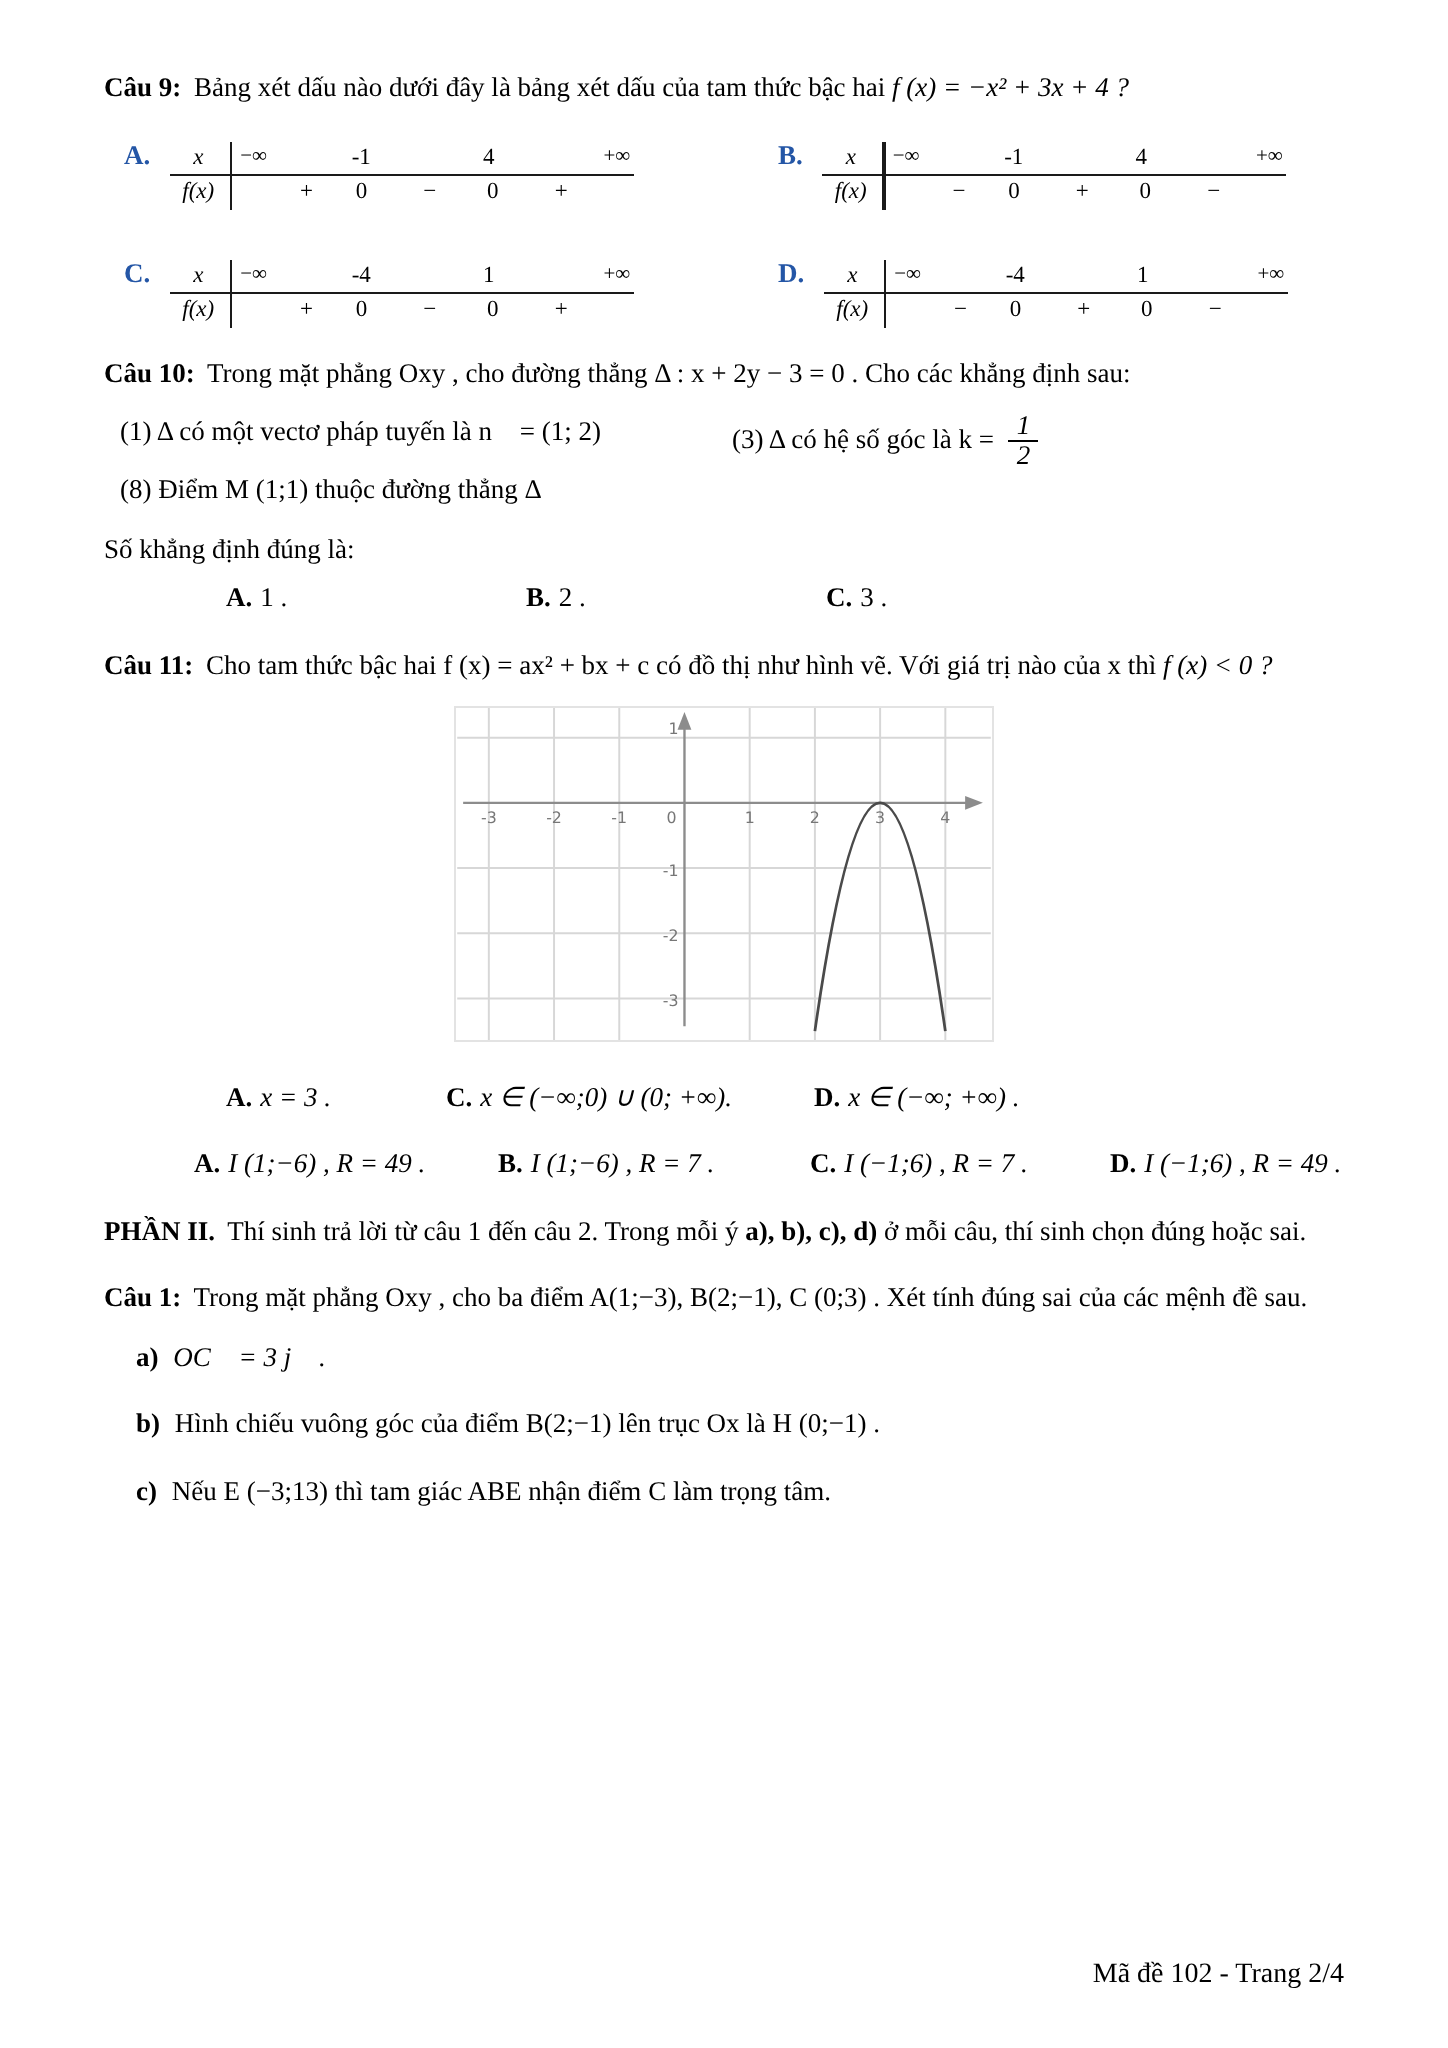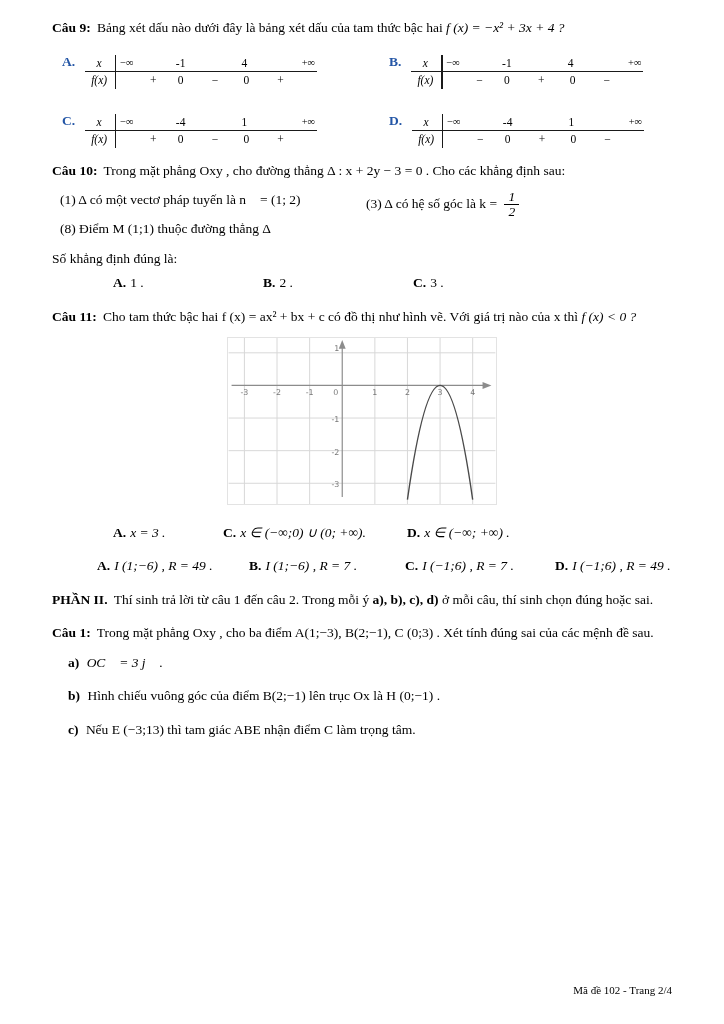--- a/index.html
+++ b/index.html
@@ -1,20 +1,20 @@
 <!DOCTYPE html>
 <html><head>
 <meta charset="utf-8">
 <style>
   * { margin:0; padding:0; box-sizing:border-box; }
   html,body { background:#e8e8e8; }
   body { font-family:"Liberation Serif", serif; color:#000; }
   .page {
     position:relative; width:724px; height:1024px; margin:0 auto;
-    background:#ffffff; padding:18px 52px 0 52px;
+    background:#ffffff; padding:34px 52px 0 52px;
     font-size:13.5px; line-height:1.5; overflow:hidden;
   }
   .question { margin-bottom:13px; }
   .para { margin-bottom:4px; }
   .qlabel { font-weight:bold; margin-right:3px; }
   .math { font-style:italic; }
 
   
   .signtables {
     display:grid; grid-template-columns:1fr 1fr;
@@ -67,21 +67,21 @@
   .axis { stroke:#8c8c8c; stroke-width:1.2; fill:none; }
   .axis-head { fill:#8c8c8c; }
   .curve { stroke:#4a4a4a; stroke-width:1.4; fill:none; }
   .tick { font-family:"DejaVu Sans", sans-serif; font-size:8px; fill:#777; }
 
   
   .tf-items { padding-left:16px; margin-top:10px; }
   .tf-item { margin-bottom:13px; }
   .tf-item b { margin-right:4px; }
 
-  .footer { position:absolute; right:52px; bottom:26px; font-size:11px; }
+  .footer { position:absolute; right:52px; bottom:26px; font-size:14px; }
 </style>
 </head>
 <body>
 
 <div class="page">
 
   <section class="question">
     <p class="para">
       <b class="qlabel">Câu 9:</b>
       <span>Bảng xét dấu nào dưới đây là bảng xét dấu của tam thức bậc hai</span>

